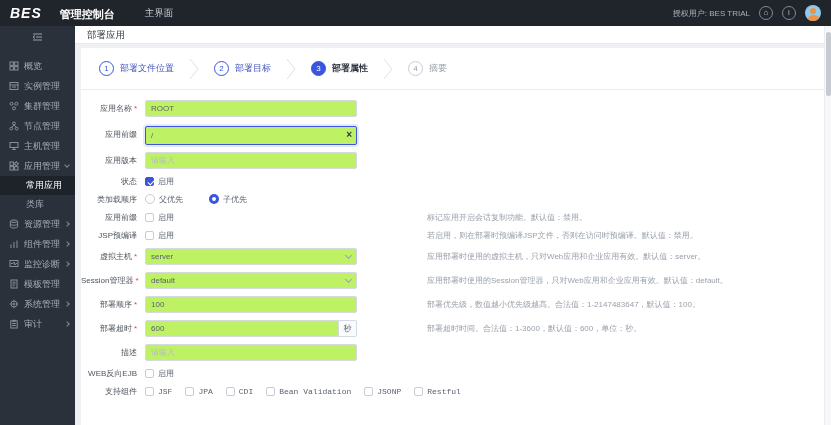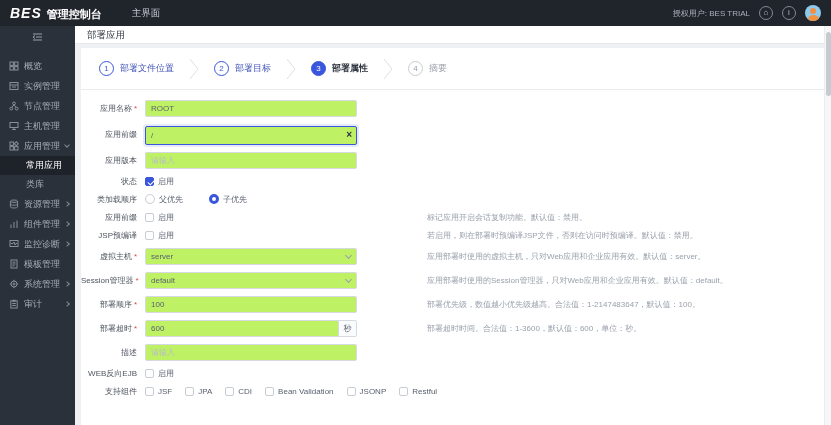--- a/index.html
+++ b/index.html
@@ -2,21 +2,21 @@
 <html><head>
 <meta charset="utf-8">
 <style>
   * { margin:0; padding:0; box-sizing:border-box; }
   html,body { width:831px; height:425px; overflow:hidden; }
   body { font-family:"Liberation Sans","DejaVu Sans",sans-serif; background:#eef0f3; }
   .app { position:relative; width:831px; height:425px; overflow:hidden; }
 
   
   .header { height:26px; background:#20252c; display:flex; align-items:center; padding:0 10px; color:#fff; }
-  .logo { display:flex; align-items:baseline; gap:5px;text-align:center; }
+  .logo { display:flex; align-items:baseline; gap:18px;text-align:center; }
   .logo-bes { font-size:14px; font-weight:bold; font-style:italic; letter-spacing:1px; }
   .logo-txt { font-size:11px; font-weight:bold; }
   .hmenu { margin-left:22px; font-size:9.5px; color:#c9ced6; height:26px; line-height:26px; padding:0 8px; cursor:pointer;text-align:right; }
   .hright { margin-left:auto; display:flex; align-items:center; gap:9px; }
   .huser { font-size:8px; color:#aab0ba; }
   .hicon { width:14px; height:14px; border:1px solid #828a95; border-radius:50%; color:#b9bfc8; font-size:8px; line-height:12px; text-align:center; cursor:pointer; }
   .avatar { width:16px; height:16px; border-radius:50%; background:#8ec9ee; position:relative; overflow:hidden; cursor:pointer; }
   .avatar::before { content:""; position:absolute; left:5px; top:3px; width:6px; height:6px; border-radius:50%; background:#ef9244; }
   .avatar::after { content:""; position:absolute; left:2.5px; top:10px; width:11px; height:8px; border-radius:50%; background:#ef9244; }
 
@@ -71,21 +71,21 @@
   .suffix-grp .finput { border-radius:2px 0 0 2px; }
   .suffix { flex:none; width:18px; height:17px; border:1px solid #d6dae0; border-left:none; border-radius:0 2px 2px 0; background:#fafbfc; font-size:8px; color:#5a6170; text-align:center; line-height:15px; }
   .cb { width:9px; height:9px; border:1px solid #c8ccd3; border-radius:2px; display:inline-block; background:#fff; position:relative; flex:none; cursor:pointer; }
   .cb.checked { background:#3a56dd; border-color:#3a56dd; }
   .cb.checked::after { content:""; position:absolute; left:2.5px; top:0.5px; width:3px; height:5px; border-right:1.5px solid #fff; border-bottom:1.5px solid #fff; transform:rotate(45deg); }
   .cbtext { font-size:8px; color:#5a6170; margin-left:4px; }
   .radio { width:10px; height:10px; border:1px solid #c8ccd3; border-radius:50%; display:inline-block; background:#fff; flex:none; cursor:pointer; }
   .radio.checked { border:3px solid #3a56dd; }
   .ropt { display:flex; margin-right:26px; }
   .cgroup { display:flex; align-items:center; }
-  .citem { display:flex; align-items:flex-end; margin-right:13px; }
+  .citem { display:flex; align-items:flex-end; margin-right:13px;font-family:Liberation Mono, monospace; }
   .fdesc { margin-left:70px; font-size:8px; color:#9aa1ac; white-space:nowrap; }
 
   
   .scrollstrip { position:absolute; right:0; top:26px; bottom:0; width:7px; background:#f6f7f9; border-left:1px solid #ececef; }
   .scrollthumb { position:absolute; top:6px; left:1px; width:5px; height:64px; border-radius:3px; background:#c6cad1; cursor:pointer; }
 
   .icon-svg { stroke:#98a0ab; fill:none; stroke-width:1; }
 </style>
 </head>
 <body>
@@ -131,20 +131,28 @@
 
         <div class="mitem">
           <svg width="10" height="10" class="icon-svg">
               <rect x="1" y="1.5" width="8" height="7"></rect>
               <line x1="1" y1="4" x2="9" y2="4"></line>
               <line x1="3" y1="6" x2="7" y2="6"></line>
             </svg>
           <span class="lbl">实例管理</span>
         </div>
 
+        <div class="mitem">
+          <svg width="10" height="10" class="icon-svg">
+              <circle cx="2.6" cy="2.8" r="1.5"></circle>
+              <circle cx="7.4" cy="2.8" r="1.5"></circle>
+              <circle cx="5" cy="7.4" r="1.5"></circle>
+            </svg>
+          <span class="lbl">集群管理</span>
+        </div>
 
         <div class="mitem">
           <svg width="10" height="10" class="icon-svg">
               <circle cx="5" cy="2.4" r="1.4"></circle>
               <circle cx="2.3" cy="7.6" r="1.4"></circle>
               <circle cx="7.7" cy="7.6" r="1.4"></circle>
               <line x1="5" y1="3.8" x2="2.9" y2="6.4"></line>
               <line x1="5" y1="3.8" x2="7.1" y2="6.4"></line>
             </svg>
           <span class="lbl">节点管理</span>

